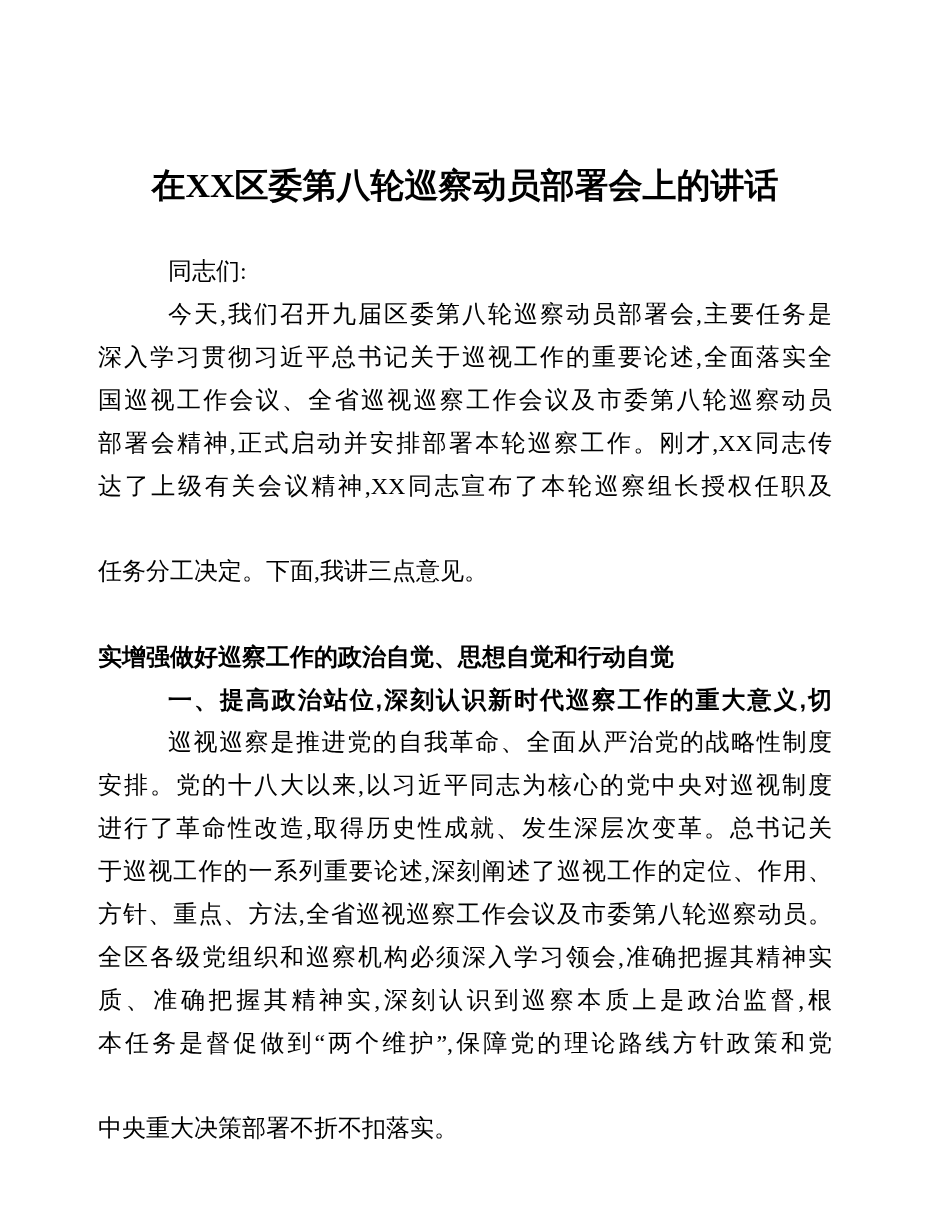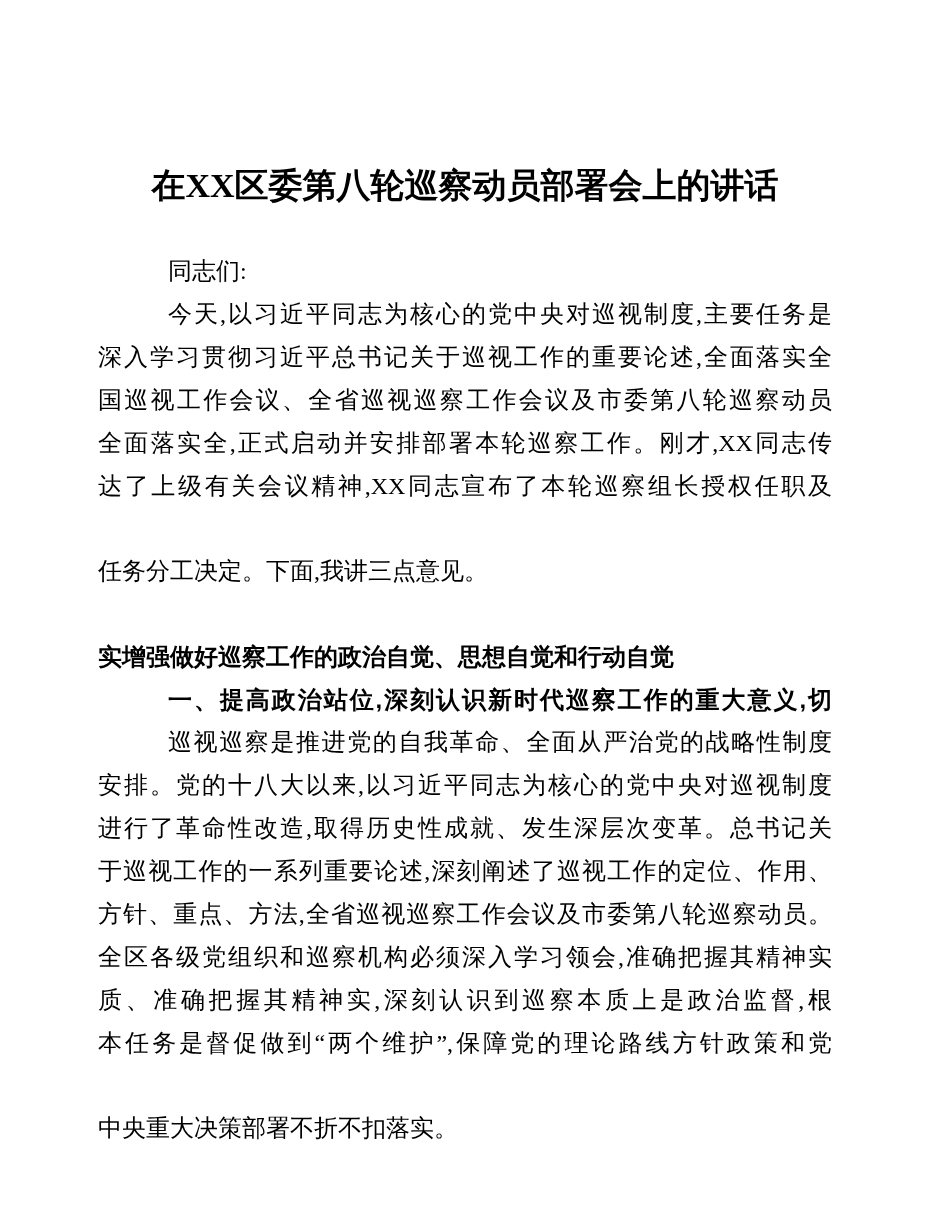--- a/index.html
+++ b/index.html
@@ -52,24 +52,24 @@
     font-weight: bold;
   }
 </style>
 </head>
 <body>
 
 <div class="page">
   <div class="doc-title">在XX区委第八轮巡察动员部署会上的讲话</div>
   <div class="body-text">
       <div class="line para-last first">同志们:</div>
-      <div class="line first">今天,以习近平同志为核心的党中央对巡视制度,主要任务是</div>
+      <div class="line first">今天,我们召开九届区委第八轮巡察动员部署会,主要任务是</div>
       <div class="line">深入学习贯彻习近平总书记关于巡视工作的重要论述,全面落实全</div>
       <div class="line">国巡视工作会议、全省巡视巡察工作会议及市委第八轮巡察动员</div>
-      <div class="line">全面落实全,正式启动并安排部署本轮巡察工作。刚才,XX同志传</div>
+      <div class="line">部署会精神,正式启动并安排部署本轮巡察工作。刚才,XX同志传</div>
       <div class="line">达了上级有关会议精神,XX同志宣布了本轮巡察组长授权任职及</div>
       <div class="line para-last">任务分工决定。下面,我讲三点意见。</div>
       <div class="line heading para-last">实增强做好巡察工作的政治自觉、思想自觉和行动自觉</div>
       <div class="line heading first">一、提高政治站位,深刻认识新时代巡察工作的重大意义,切</div>
       <div class="line first">巡视巡察是推进党的自我革命、全面从严治党的战略性制度</div>
       <div class="line">安排。党的十八大以来,以习近平同志为核心的党中央对巡视制度</div>
       <div class="line">进行了革命性改造,取得历史性成就、发生深层次变革。总书记关</div>
       <div class="line">于巡视工作的一系列重要论述,深刻阐述了巡视工作的定位、作用、</div>
       <div class="line">方针、重点、方法,全省巡视巡察工作会议及市委第八轮巡察动员。</div>
       <div class="line">全区各级党组织和巡察机构必须深入学习领会,准确把握其精神实</div>

